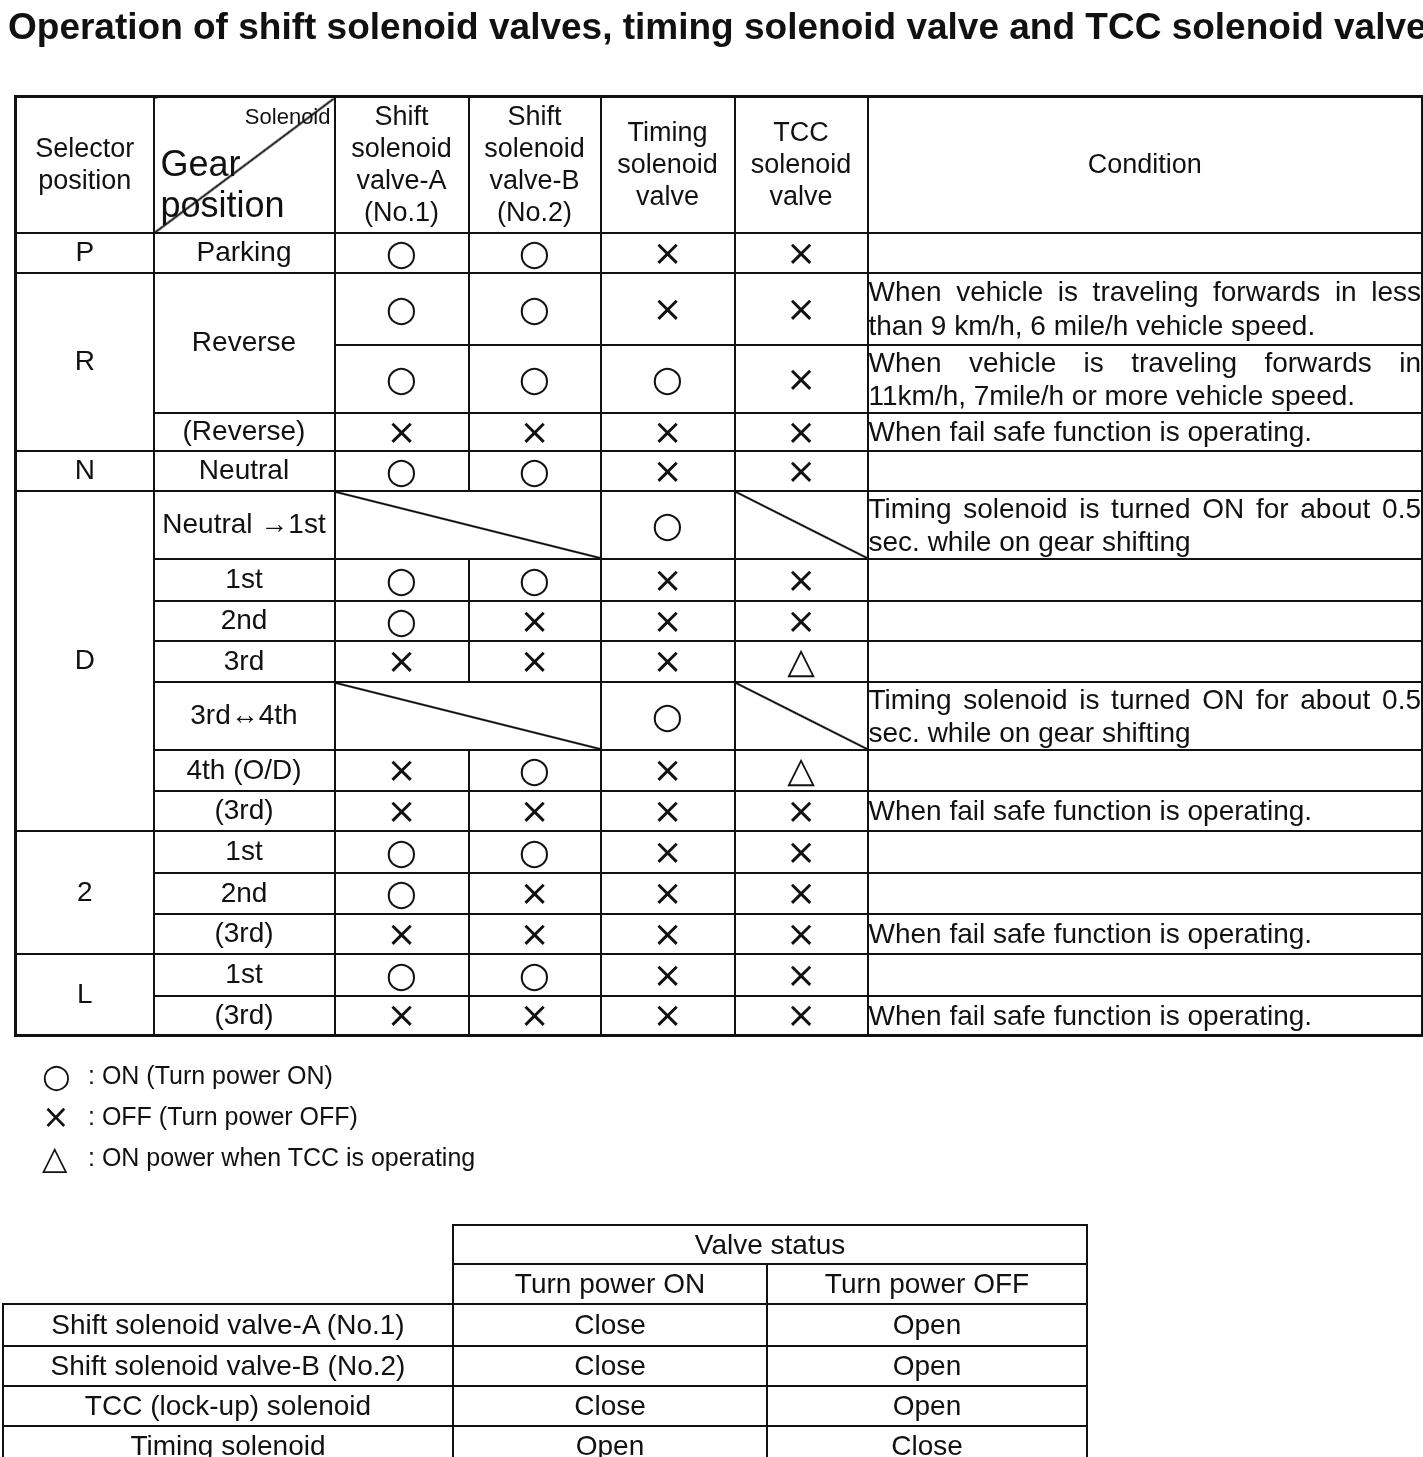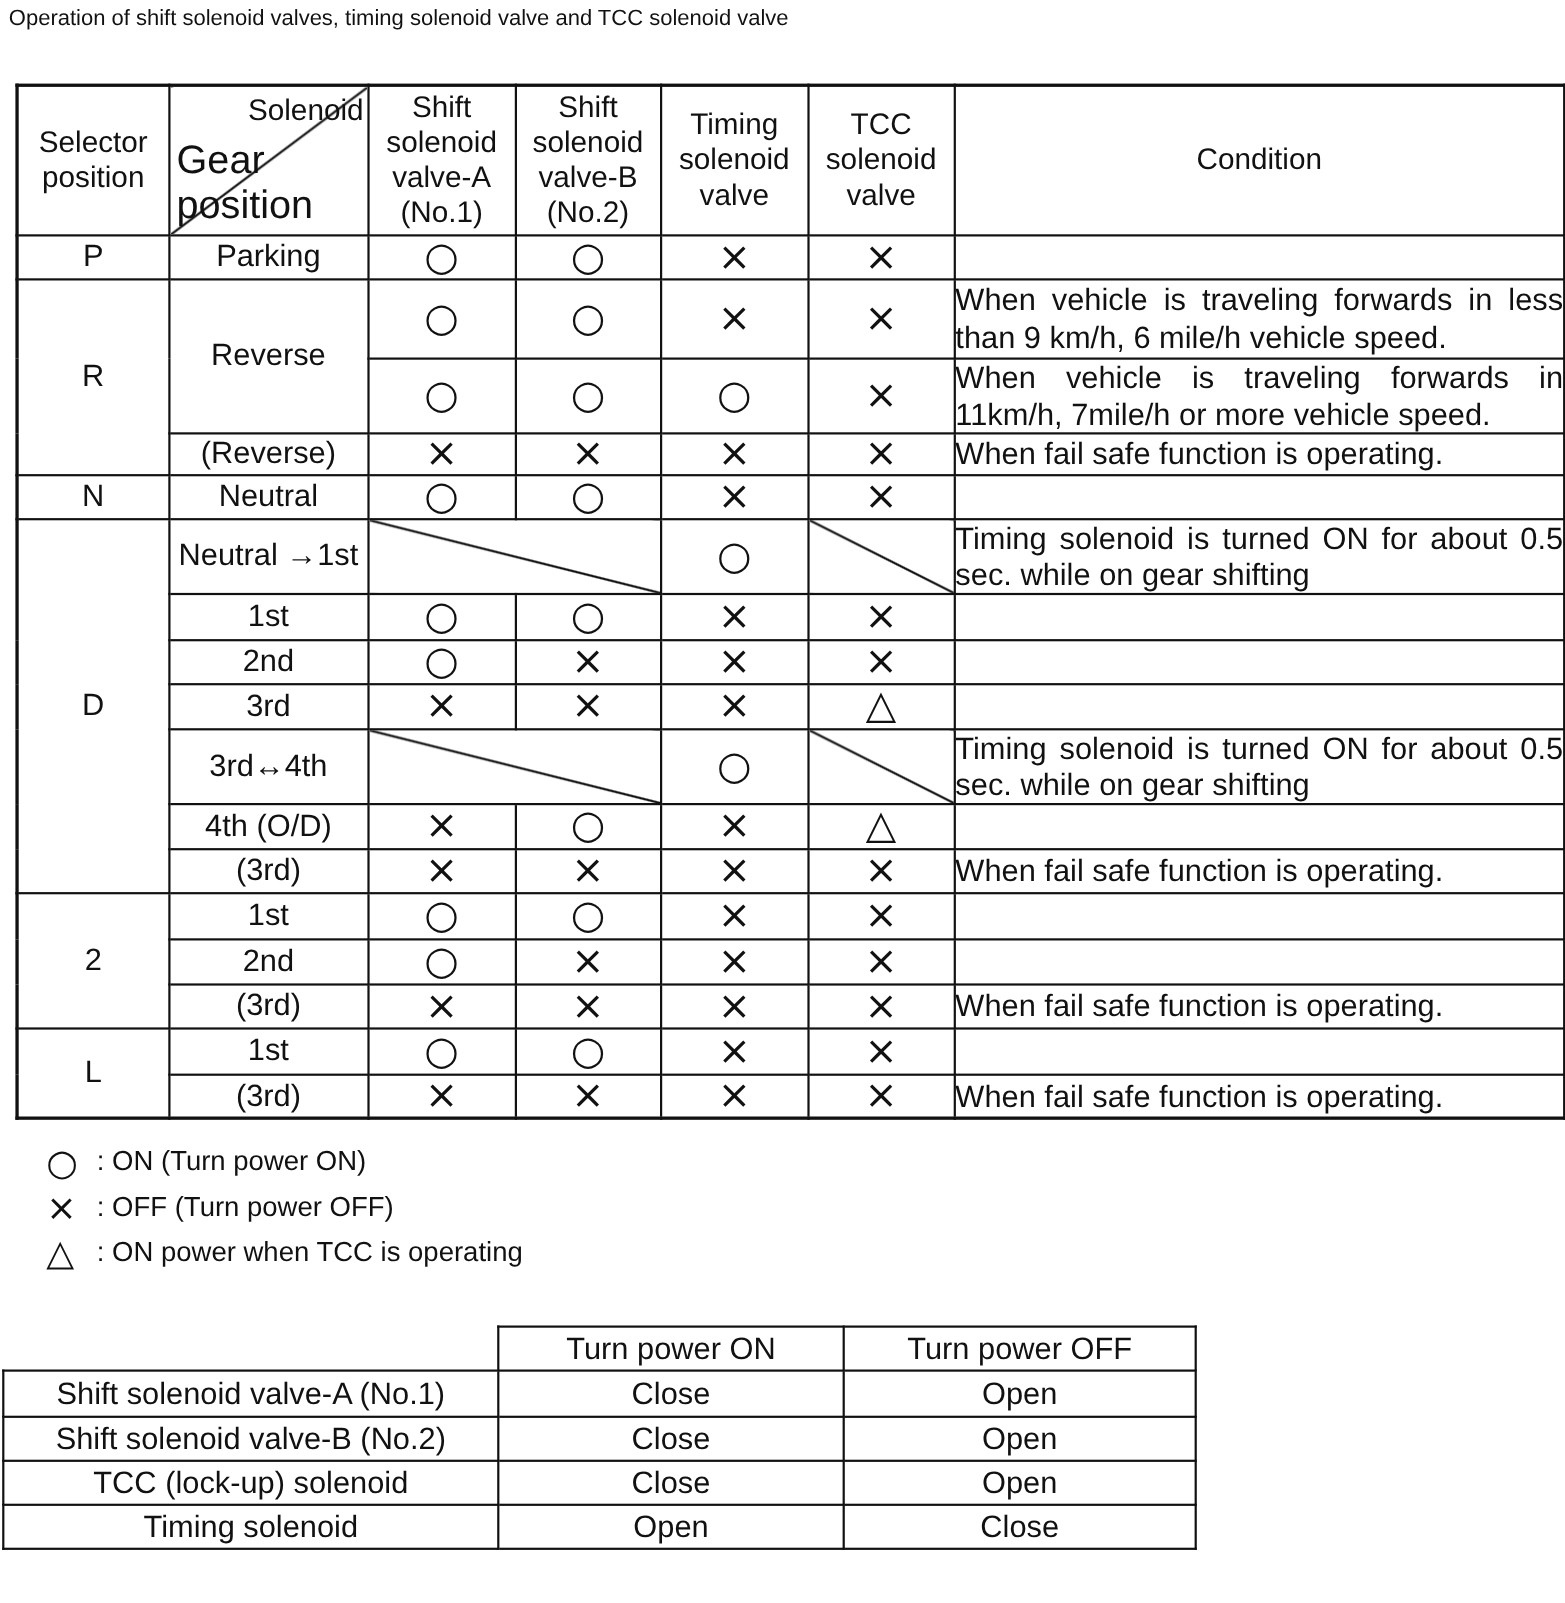--- a/index.html
+++ b/index.html
@@ -6,22 +6,22 @@
     margin: 0;
     padding: 0;
     background: #ffffff;
     width: 1423px;
     height: 1457px;
     font-family: "Liberation Sans", sans-serif;
     color: #111;
     overflow: hidden;
   }
   h1.title {
-    font-size: 20px;
-    font-weight: normal;
+    font-size: 37px;
+    font-weight: bold;
     margin: 6px 0 16px 8px;
     letter-spacing: 0px;
     white-space: nowrap;
   }
   
   table { border-collapse: collapse; table-layout: fixed; }
   table.main {
     width: 1407px;
     margin: 47px 0 0 14px;
     border: 3px solid #111;
@@ -60,21 +60,21 @@
   td.cond.j { text-align: justify; }
   
   th.diag {
     position: relative;
     background: linear-gradient(to bottom right,
       transparent calc(50% - 1.6px), #111 calc(50% - 0.4px),
       #111 calc(50% + 0.4px), transparent calc(50% + 1.6px));
   }
   th.diag .tr-label {
     position: absolute; top: 6px; right: 3px;
-    font-size: 27px;
+    font-size: 22px;
   }
   th.diag .bl-label {
     position: absolute; bottom: 6px; left: 6px;
     width: 112px; text-align: left; font-size: 36px; line-height: 1.15;
   }
   
   td.slash {
     background: linear-gradient(to top right,
       transparent calc(50% - 1.6px), #111 calc(50% - 0.4px),
       #111 calc(50% + 0.4px), transparent calc(50% + 1.6px));
@@ -295,20 +295,24 @@
   </div>
 </div>
 
 <table class="valve">
   <colgroup>
     <col style="width:450px">
       <col style="width:314px">
       <col style="width:320px">
   </colgroup>
   <tbody>
+    <tr class="vh39">
+      <td class="nob"></td>
+      <th colspan="2">Valve status</th>
+    </tr>
     <tr class="vh40">
       <td class="nob"></td>
       <th>Turn power ON</th>
       <th>Turn power OFF</th>
     </tr>
     <tr class="vh42">
       <td>Shift solenoid valve-A (No.1)</td>
       <td>Close</td>
       <td>Open</td>
     </tr>

